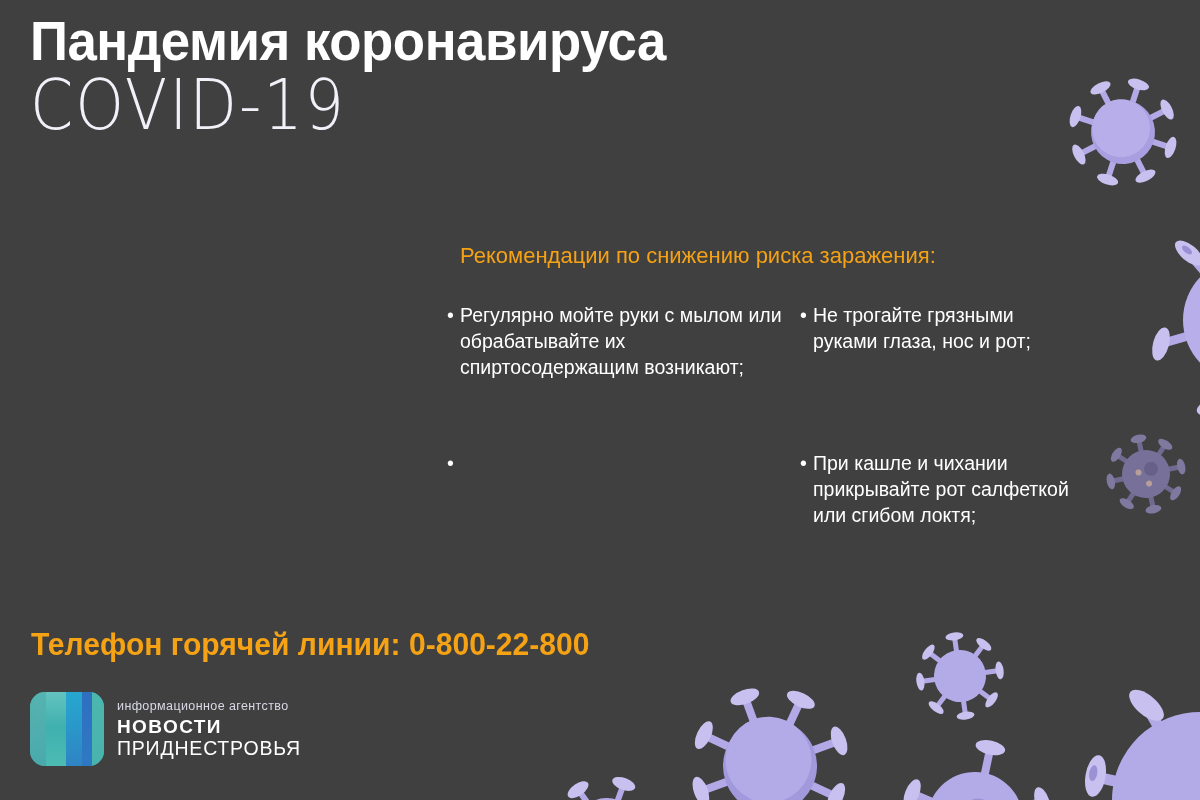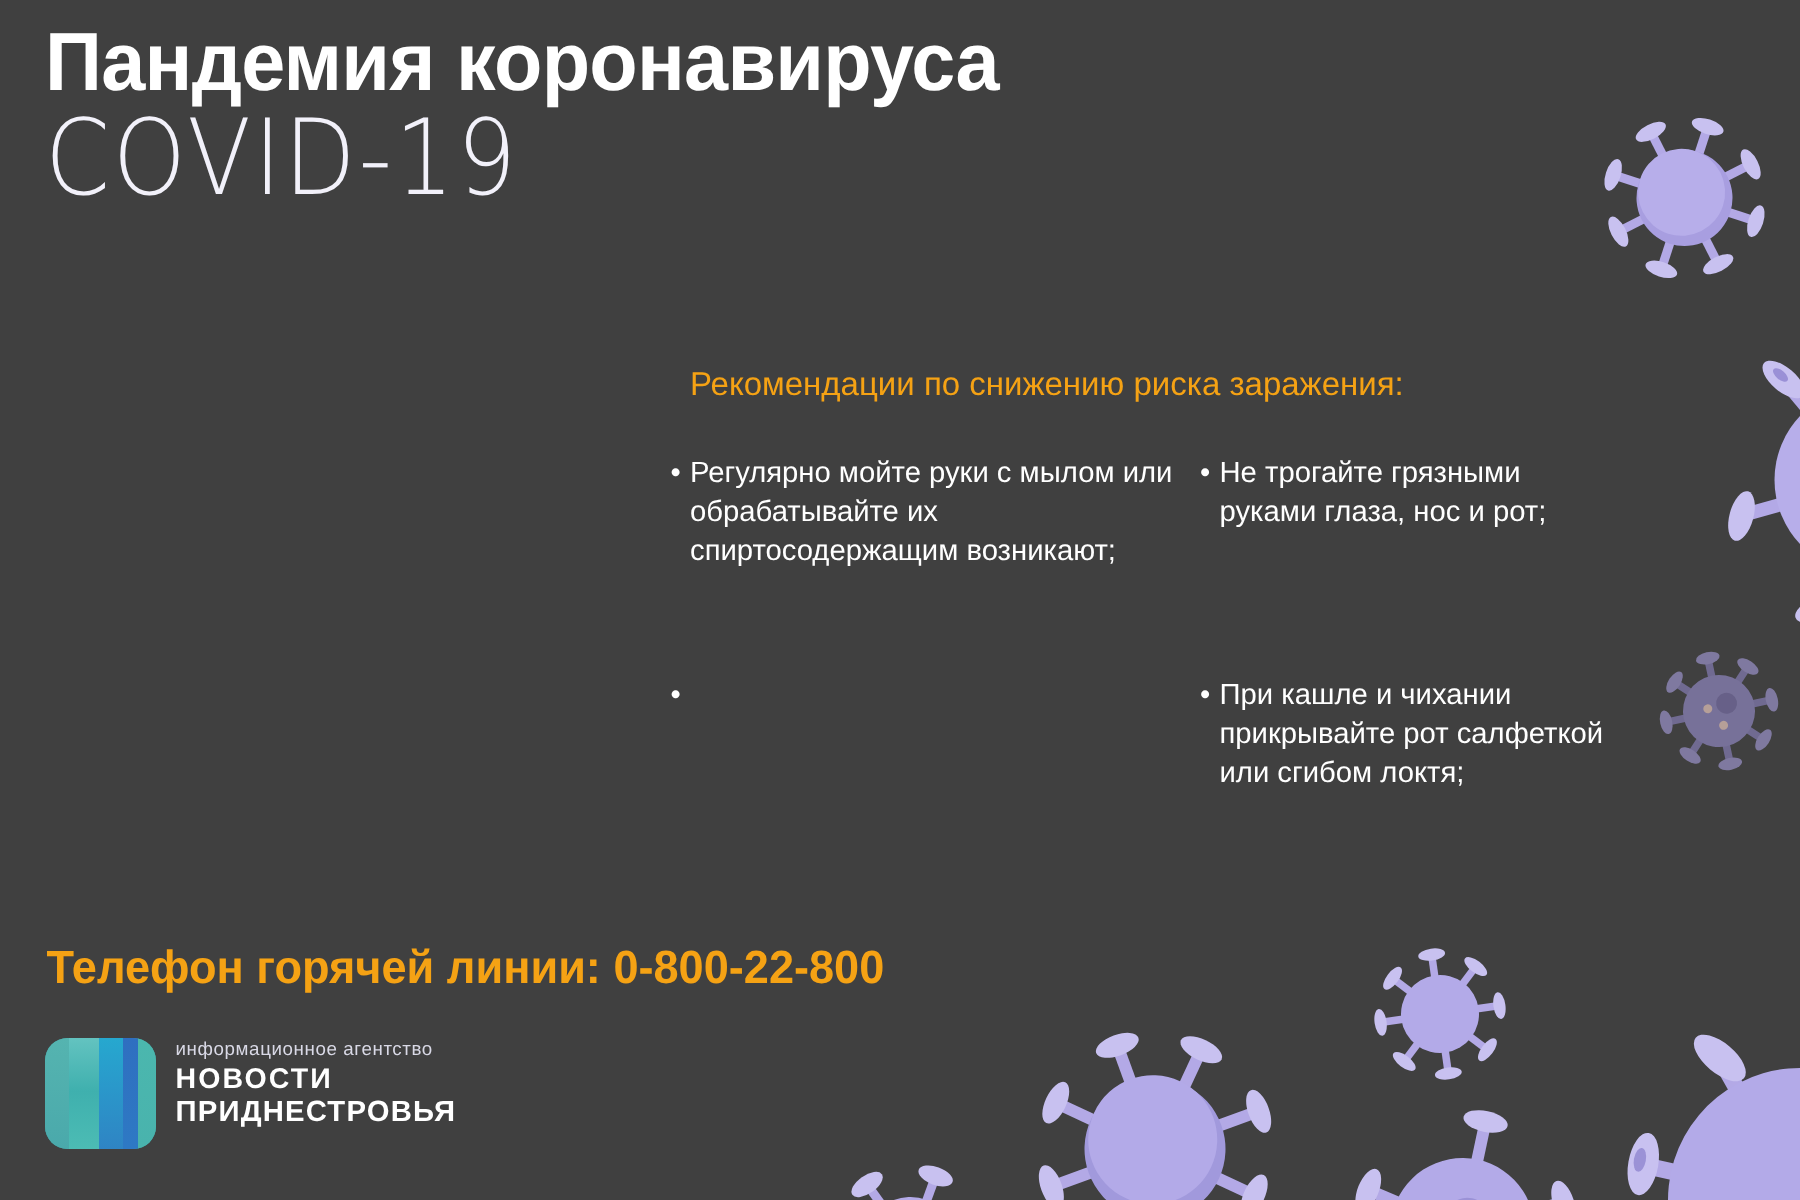--- a/index.html
+++ b/index.html
@@ -132,21 +132,21 @@
   }
   .bullets.col-a .bullet { min-height: 122px; }
   .bullets.col-b .bullet { min-height: 122px; }
 
   
   .logo {
     position: absolute;
     left: 30px;
     top: 692px;
     display: flex;
-    align-items: flex-start;
+    align-items: center;
     gap: 13px;
   }
   .logo-mark {
     width: 74px;
     height: 74px;
     border-radius: 15px;
     overflow: hidden;
     display: flex;
     flex-shrink: 0;
     background: #3aa3a3;
@@ -169,21 +169,21 @@
   .logo-name {
     color: #ffffff;
     font-size: 19px;
     font-weight: 700;
     letter-spacing: 1.4px;
     line-height: 1.0;
   }
   .logo-region {
     color: #ffffff;
     font-size: 19.5px;
-    font-weight: 700;
+    font-weight: 400;
     letter-spacing: 0.8px;
     line-height: 1.1;
     margin-top: 2px;
   }
 </style>
 </head>
 <body>
 
 <div id="poster">
 

